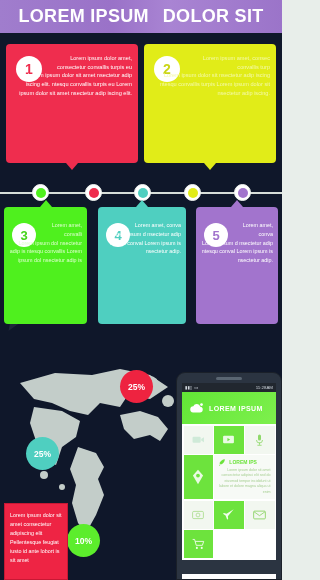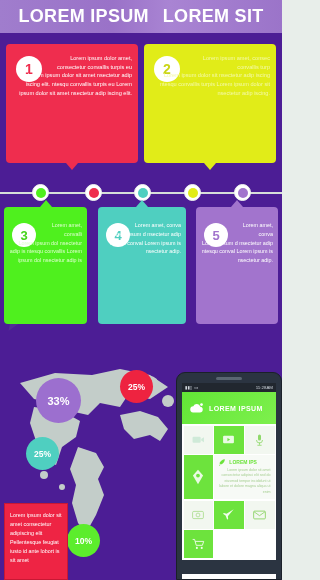--- a/index.html
+++ b/index.html
@@ -2,21 +2,21 @@
 <html><head>
 <meta charset="utf-8">
 <style>
   * { box-sizing: border-box; margin: 0; padding: 0; }
   html, body {
     width: 282px; height: 580px;
     font-family: "Liberation Sans", sans-serif;
     background: #e8eeea;
     overflow: hidden;
   }
-  #page { position: relative; width: 282px; height: 580px; background: #4c1d95; }
+  #page { position: relative; width: 282px; height: 580px; background: #0f172a; }
 
   
   .header {
     position: absolute; left: 0; top: 0; width: 282px; height: 33px;
     background: #9b73c9;
     display: flex; align-items: center; justify-content: center; gap: 12px;
   }
   .header-band {
     position: absolute; left: 0; top: 0; width: 282px; height: 33px;
     background: linear-gradient(90deg,#a07dcd 0%,#9a72c8 40%,#a984d3 60%,#9b74c9 100%);
@@ -177,21 +177,21 @@
   #wm3 { left: 196px; top: 420px; font-size: 46px; }
 </style>
 </head>
 <body>
 
 <div id="page">
 
   <div class="header">
     <div class="header-band"></div>
     <span class="header-title">LOREM IPSUM</span>
-    <span class="header-title second">LOREM SIT</span>
+    <span class="header-title second">DOLOR SIT</span>
   </div>
 
   <div class="wm" id="wm1">◢◣</div>
   <div class="wm" id="wm2">◢◣</div>
   <div class="wm" id="wm3">◎</div>
 
   <div class="card" id="card1">
     <div class="num">1</div>
     <div class="body">
       <span class="indent">Lorem ipsum dolor amet, consectetur convallis turpis eu</span>
@@ -261,23 +261,20 @@
         <path d="M78 92 L96 98 L104 112 L98 124 L104 140 L96 160 L86 178 L78 168 L72 148 L76 130 L70 114 Z"></path>
         <path d="M120 60 L140 56 L158 62 L168 74 L160 86 L150 80 L134 84 L124 74 Z"></path>
         <circle cx="150" cy="30" r="9"></circle>
         <circle cx="168" cy="46" r="6"></circle>
         <circle cx="44" cy="120" r="4"></circle>
         <circle cx="62" cy="132" r="3"></circle>
       </g>
     </svg>
   </div>
 
-  <div class="bubble" id="b33">
-    <span>33%</span>
-  </div>
   <div class="bubble" id="b25r">
     <span>25%</span>
   </div>
   <div class="bubble" id="b25t">
     <span>25%</span>
   </div>
   <div class="bubble" id="b20">
     <span>10%</span>
   </div>
 

